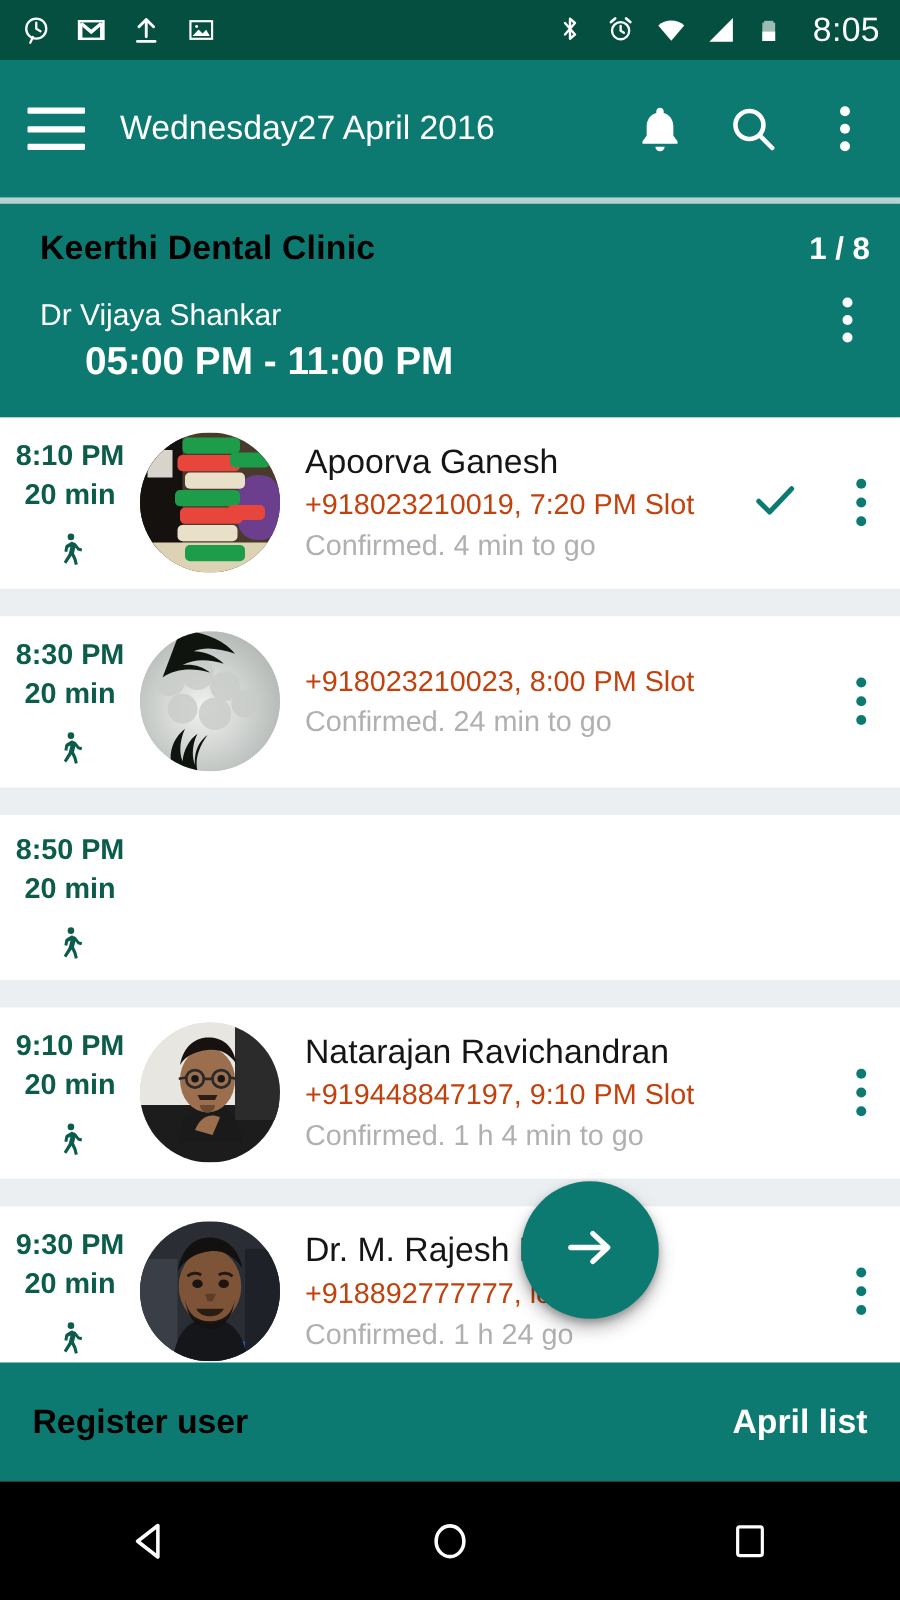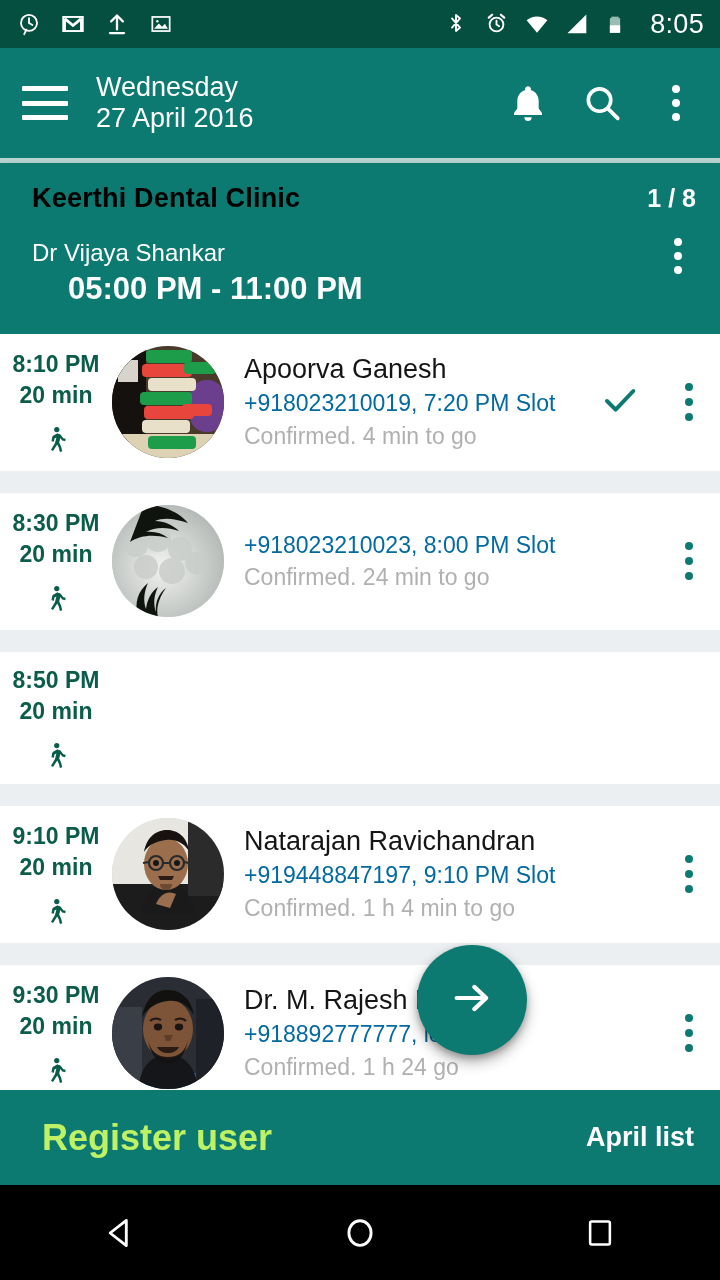--- a/index.html
+++ b/index.html
@@ -25,21 +25,21 @@
   }
 
   
   .toolbar {
     position: relative; height: 110px; background: #0d7a72;
     display: flex; align-items: center; padding: 0 18px 0 22px;
   }
   .hamburger { width: 46px; height: 34px; display: flex; flex-direction: column;
     justify-content: space-between; cursor: pointer; flex: 0 0 auto; }
   .hamburger i { display: block; height: 5px; background: #fff; border-radius: 1px; }
-  .tb-titles { margin-left: 28px; display: flex; flex-direction: column; line-height: 1.16; }
+  .tb-titles { margin-left: 28px; display: flex; flex-direction: row; line-height: 1.16; }
   .tb-day { color: #ffffff; font-size: 27px; font-weight: 400; }
   .tb-date { color: #ffffff; font-size: 27px; font-weight: 400; }
   .tb-actions { margin-left: auto; display: flex; align-items: center; gap: 22px; }
   .tb-act { width: 52px; height: 52px; display: flex; align-items: center; justify-content: center; cursor: pointer; }
   .kebab { width: 8px; display: flex; flex-direction: column; gap: 6px; align-items: center; }
   .kebab b { width: 8px; height: 8px; border-radius: 50%; background: #fff; display: block; }
 
   .tb-divider { height: 5px; background: #b8d4d1; }
 
   
@@ -72,21 +72,21 @@
 
   .avatar {
     width: 112px; height: 112px; flex: 0 0 112px; border-radius: 50%;
     overflow: hidden; position: relative; background: #cfd8dc;
   }
   .avatar svg { display: block; width: 112px; height: 112px; }
 
   .slot-body { flex: 1 1 auto; min-width: 0; padding-left: 20px; padding-right: 6px; }
   .sb-name { color: #151515; font-size: 27px; font-weight: 400; line-height: 1.3;
     white-space: nowrap; overflow: hidden; }
-  .sb-sub  { color: #0369a1; font-size: 23px; line-height: 1.42; white-space: nowrap; overflow: hidden; }
+  .sb-sub  { color: #c2410c; font-size: 23px; line-height: 1.42; white-space: nowrap; overflow: hidden; }
   .sb-status { color: #b0b0b0; font-size: 23px; line-height: 1.42; white-space: nowrap; overflow: hidden; }
 
   .slot-check { width: 76px; flex: 0 0 76px; display: flex; align-items: center; justify-content: center; }
   .slot-kebab { width: 62px; flex: 0 0 62px; display: flex; align-items: center; justify-content: center; cursor: pointer; }
   .kebab-dark { width: 8px; display: flex; flex-direction: column; gap: 7px; align-items: center; }
   .kebab-dark b { width: 8px; height: 8px; border-radius: 50%; background: #0d7a72; display: block; }
 
   
   .fab {
     position: absolute; left: 417px; top: 945px; width: 110px; height: 110px;
@@ -94,21 +94,21 @@
     justify-content: center; cursor: pointer;
     box-shadow: 0 7px 14px rgba(0,0,0,.30), 0 3px 6px rgba(0,0,0,.22);
     z-index: 40;
   }
 
   
   .bottombar {
     position: absolute; left: 0; top: 1090px; width: 720px; height: 95px;
     background: #0d7a72; display: flex; align-items: center; padding: 0 26px;
   }
-  .bb-left { color: #bef264; font-size: 36px; font-weight: bold; cursor: pointer; margin-left: 16px; }
+  .bb-left { color: #000000; font-size: 27px; font-weight: bold; cursor: pointer; }
   .bb-right { color: #ffffff; font-size: 27px; font-weight: bold; margin-left: auto; cursor: pointer; }
 
   
   .navbar {
     position: absolute; left: 0; top: 1185px; width: 720px; height: 95px;
     background: #000000; display: flex; align-items: center; justify-content: space-around;
   }
   .nav-btn { width: 110px; height: 95px; display: flex; align-items: center; justify-content: center; cursor: pointer; }
 </style>
 </head>

